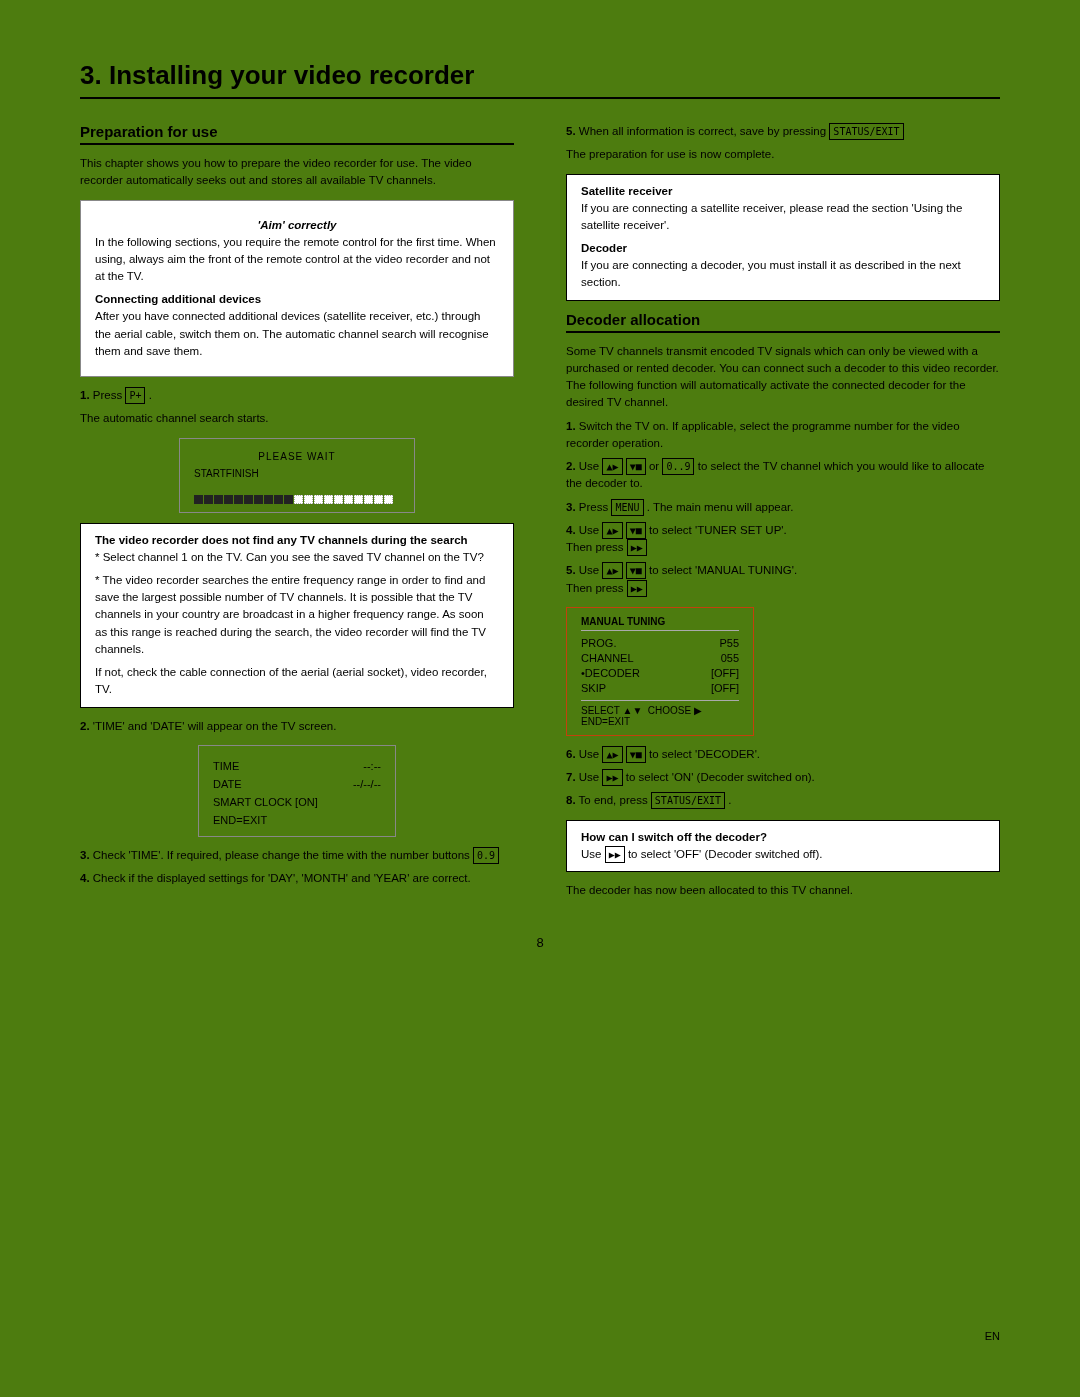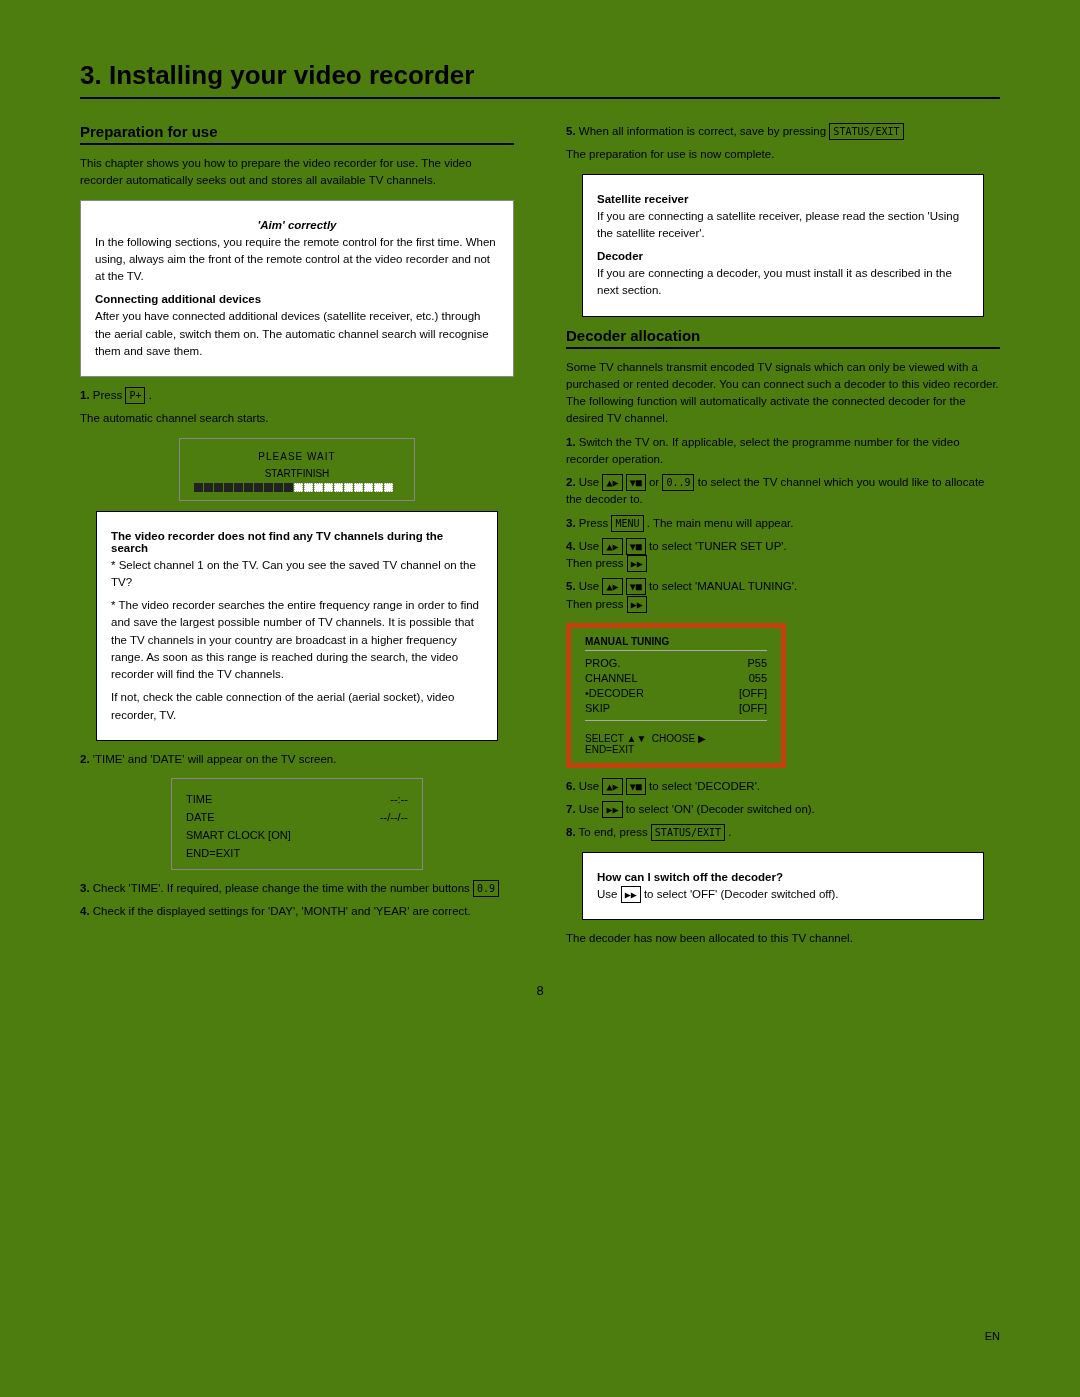--- a/index.html
+++ b/index.html
@@ -62,81 +62,81 @@
       font-weight: bold;
     }
     .box-outline {
       border: 1px solid #888;
       padding: 10px 14px;
       margin: 10px 0;
       background: #fff;
     }
     .box-bold {
       border: 1.5px solid #000;
-      padding: 10px 14px;
-      margin: 10px 16px;
+      padding: 2px 14px;
+      margin: 10px 0;
       background: #fff;
       font-size: 11.5px;
     }
     .progress-box {
       border: 1px solid #888;
       width: 236px;
       margin: 10px auto;
       padding: 12px 14px 8px 14px;
       text-align: center;
       font-size: 11px;
     }
     .progress-labels {
       display: flex;
-      justify-content: center;
+      justify-content: flex-start;
       font-size: 10px;
-      margin-bottom: 4px;
+      margin-bottom: 16px;
     }
     .clock-box {
       border: 1px solid #888;
-      width: 252px;
+      width: 198px;
       margin: 10px auto;
       padding: 14px 14px 10px 14px;
       text-align: center;
       font-size: 11px;
     }
     .clock-row {
       display: flex;
       justify-content: space-between;
       margin-bottom: 6px;
       font-size: 11px;
     }
     .clock-end {
       text-align: left;
       font-size: 11px;
     }
     .manual-tuning-box {
-      border: 5px solid #c2410c;
-      width: 220px;
+      border: 1px solid #c2410c;
+      width: 188px;
       margin: 10px 0;
       padding: 8px 14px;
       font-size: 11px;
     }
     .mt-header {
       font-size: 10px;
       font-weight: bold;
       margin-bottom: 6px;
       border-bottom: 1px solid #aaa;
       padding-bottom: 3px;
     }
     .mt-row {
       display: flex;
       justify-content: space-between;
       margin-bottom: 3px;
       font-size: 11px;
     }
     .mt-footer {
       border-top: 1px solid #aaa;
       margin-top: 6px;
-      padding-top: 12px;
+      padding-top: 4px;
       font-size: 10px;
     }
     .inline-key {
       display: inline-block;
       border: 1px solid #000;
       padding: 0 3px;
       font-size: 10px;
       font-family: monospace;
     }
     .page-number {

